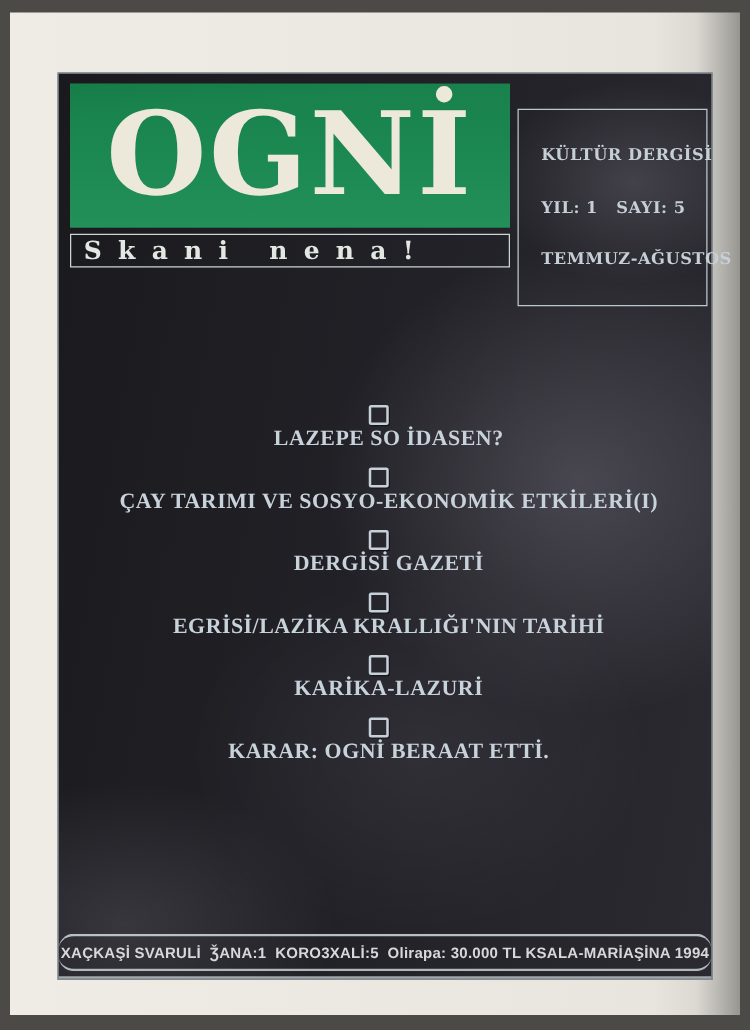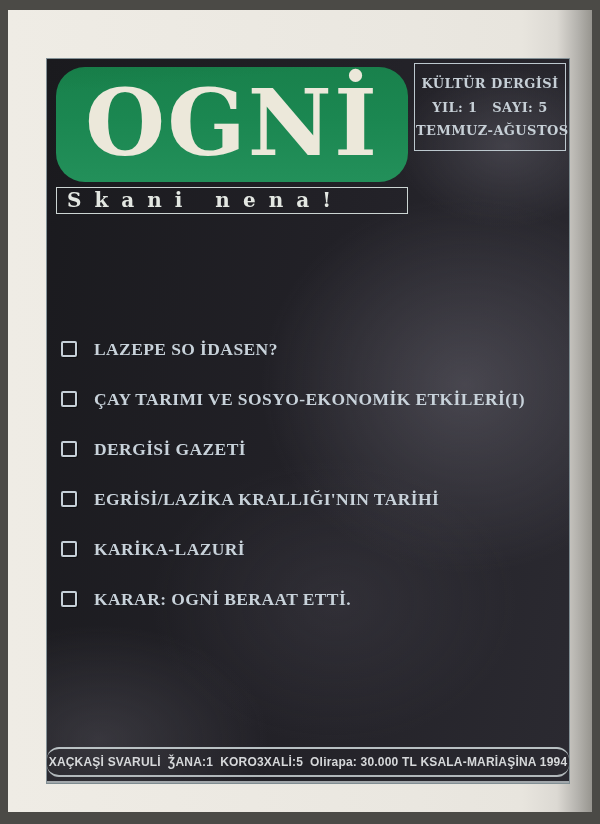--- a/index.html
+++ b/index.html
@@ -23,53 +23,52 @@
       radial-gradient(ellipse 45% 22% at 10% 94%, rgba(122,119,130,0.28), rgba(0,0,0,0) 72%),
       radial-gradient(ellipse 50% 28% at 55% 75%, rgba(95,92,103,0.22), rgba(0,0,0,0) 70%),
       linear-gradient(100deg, #1a1a1e 0%, var(--cover-black,#222127) 50%, #2b2a31 100%);
   }
   .logo-box{
     position:absolute;left:9px;top:8px;width:352px;height:115px;
     background:linear-gradient(175deg, #15794486 , rgba(0,0,0,0) 18%),
                linear-gradient(180deg, #19814c 0%, var(--logo-green,#1b8751) 45%, #23905a 100%);
     background-color:var(--logo-green,#1b8751);
     text-align:center;
-    border-radius:29px;
   }
   .logo-text{
     font-family:"DejaVu Serif","Liberation Serif",serif;
     font-weight:bold;font-size:92px;line-height:112px;
     letter-spacing:2px;color:#ece8da;
   }
   .tagline-strip{
     position:absolute;left:9px;top:128px;width:352px;height:27px;
     box-sizing:border-box;border:1px solid #ccd5d3;
     text-align:left;white-space:nowrap;overflow:hidden;
   }
   .tagline-text{
     font-family:"DejaVu Serif","Liberation Serif",serif;
     font-weight:bold;font-size:20px;line-height:25px;
     letter-spacing:13px;padding-left:10px;color:#e3e7e2;
   }
   .info-box{
-    position:absolute;left:367px;top:4px;width:152px;height:88px;
+    position:absolute;left:367px;top:28px;width:152px;height:158px;
     box-sizing:border-box;border:1px solid #bcc8ce;
     display:flex;flex-direction:column;justify-content:space-evenly;
-    text-align:center;padding:3px 1px;
+    text-align:center;padding:3px 18px;
   }
   .info-line{
     font-family:"DejaVu Serif","Liberation Serif",serif;
     font-weight:bold;font-size:13px;color:#c6cfd6;
     letter-spacing:0.4px;white-space:pre;
   }
   .toc{
     position:absolute;left:14px;top:265px;width:500px;
   }
   .toc-item{
-    height:50px;display:flex;align-items:center;
+    height:50px;display:flex;align-items:center;flex-direction:column;
   }
   .toc-check{
     flex:0 0 auto;width:12px;height:12px;margin:0 17px 0 0;
     border:2px solid #c6d0d8;border-radius:2px;
     box-shadow:1px 1px 0 rgba(0,0,0,0.45);
   }
   .toc-label{
     font-family:"Liberation Serif","DejaVu Serif",serif;
     font-weight:bold;font-size:17.5px;letter-spacing:0.4px;
     color:var(--light-text,#c8d2da);white-space:nowrap;

